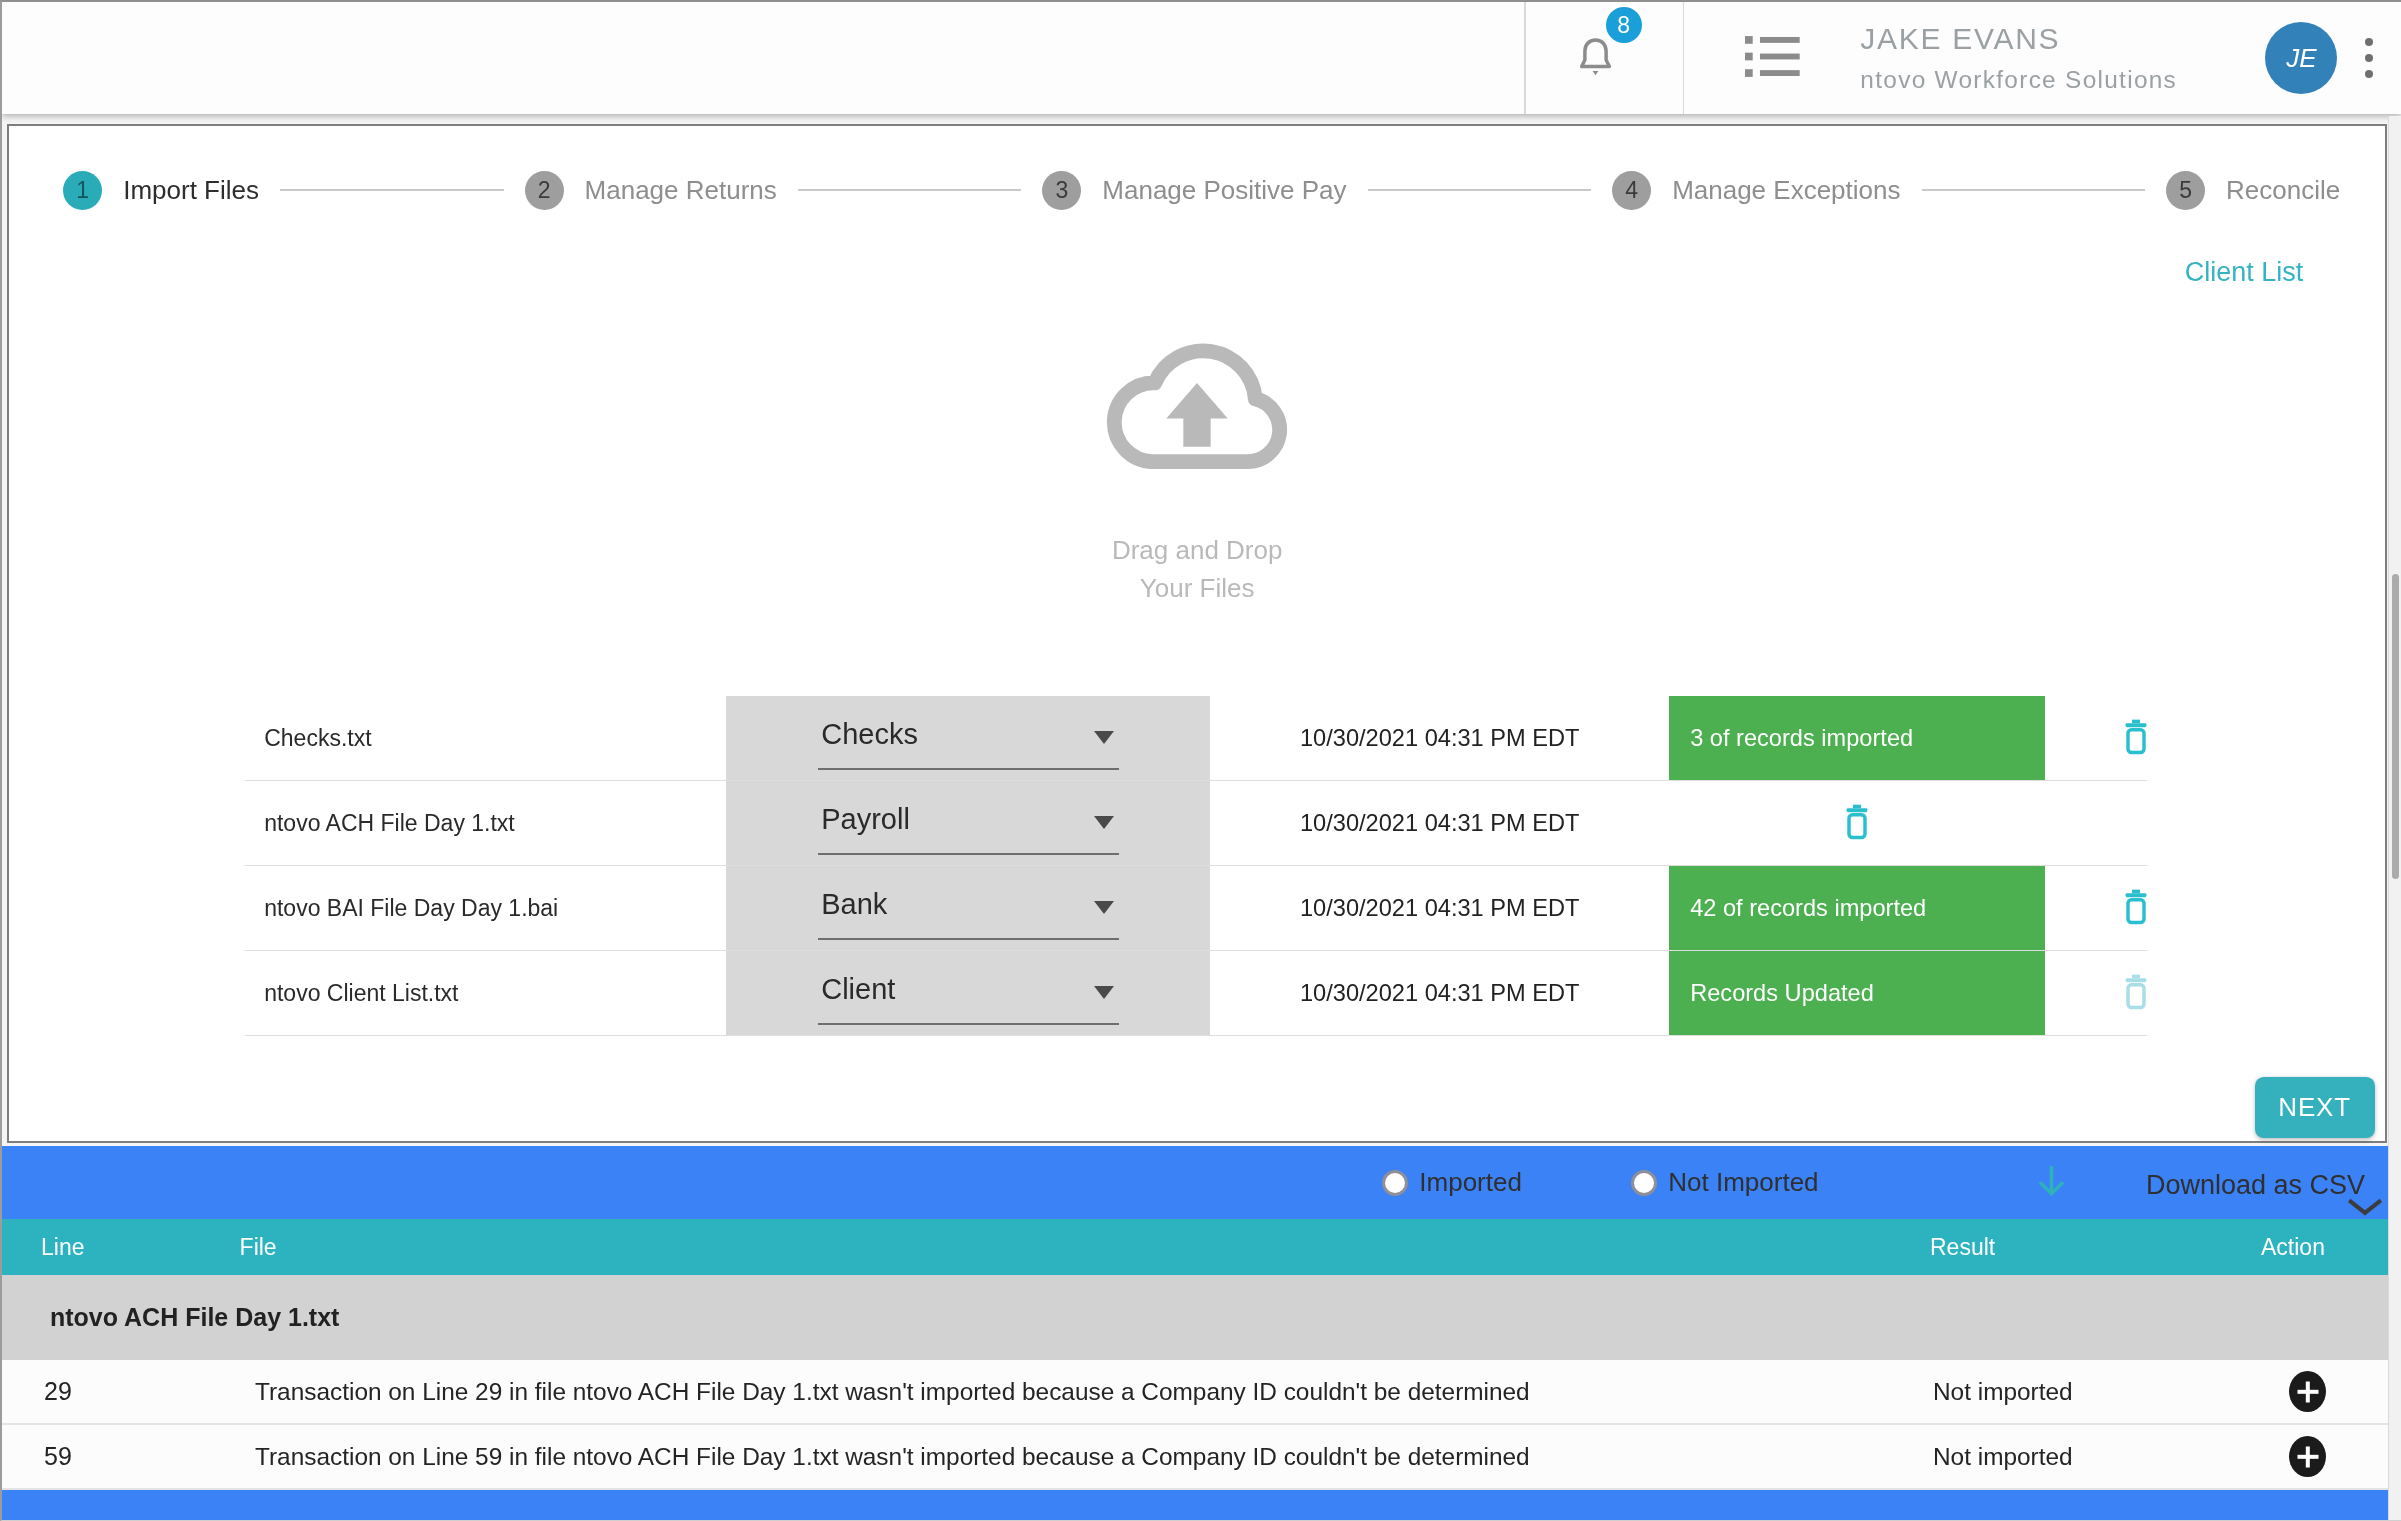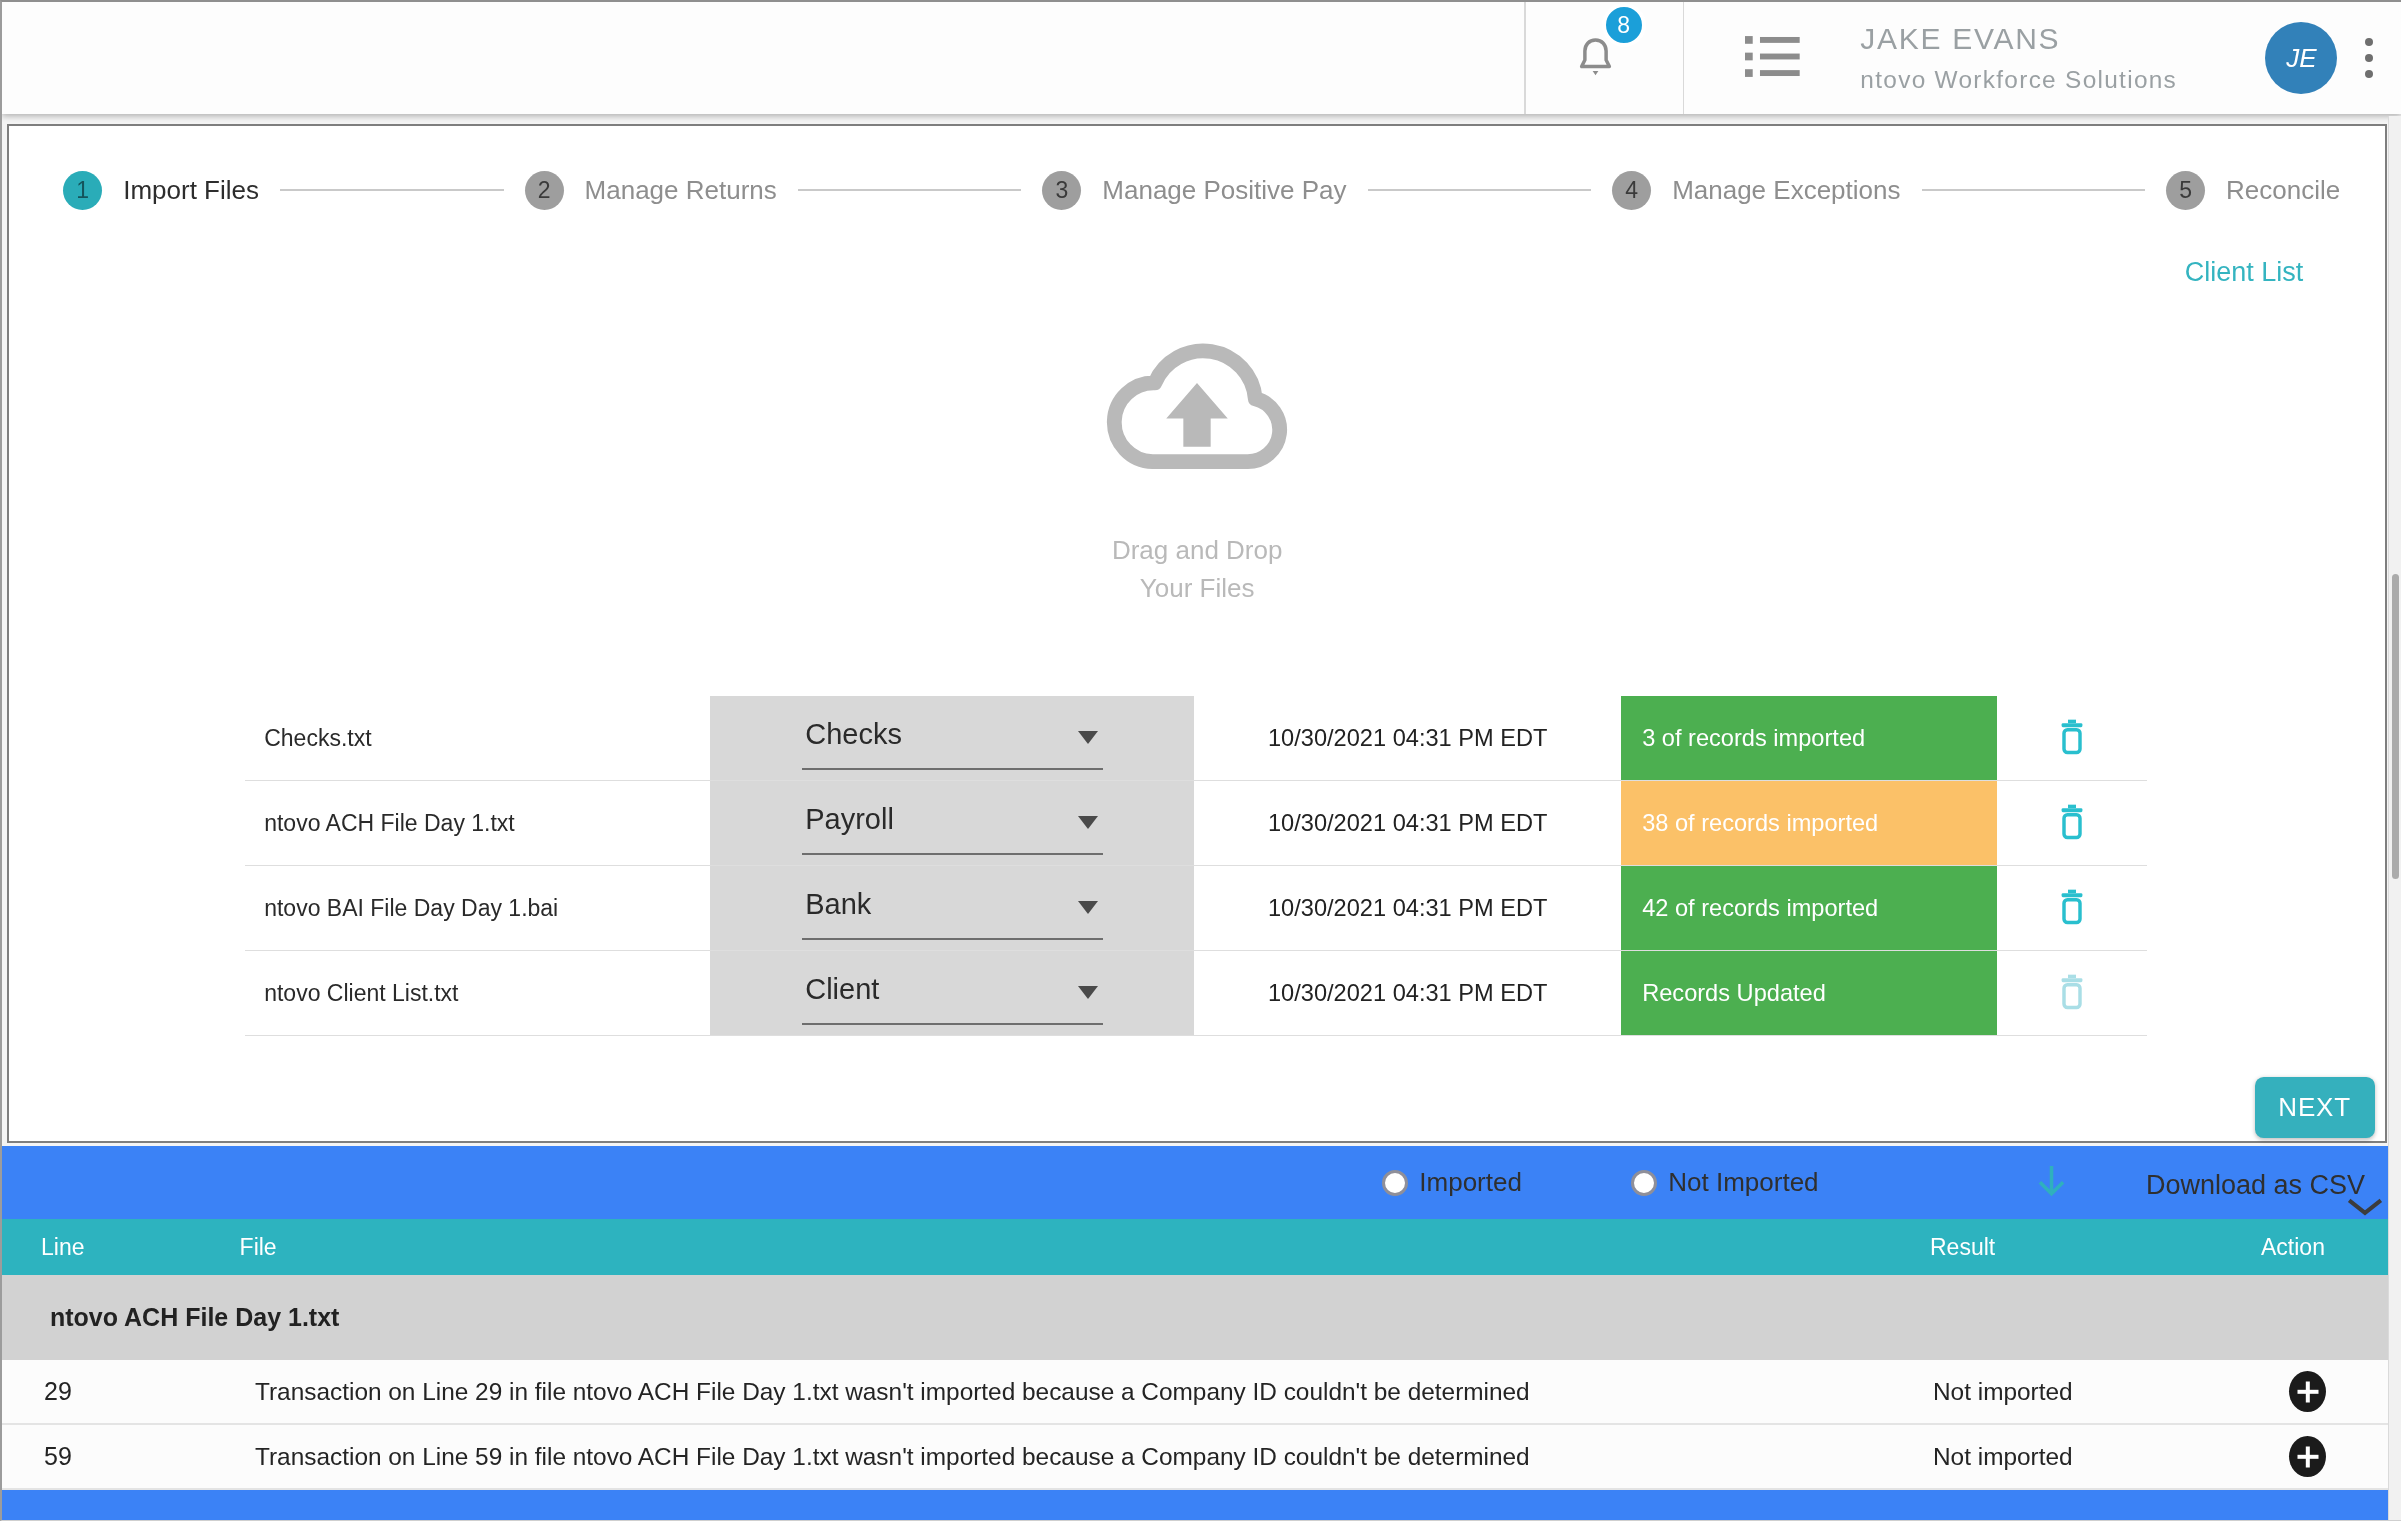--- a/index.html
+++ b/index.html
@@ -78,21 +78,21 @@
   }
 
   
   .dropzone { position: absolute; top: 199px; left: 50%; transform: translateX(-50%); width: 401px; text-align: center; cursor: pointer; }
   .dz-text { margin-top: 40px; font-size: 26px; line-height: 1.45; color: #b9b9b9; }
 
   
   .file-table { position: absolute; left: 236px; top: 570px; width: 1902px; }
   .frow {
     display: grid; grid-template-columns: 465px 484px 427px 376px 149px;
-    height: 85px; border-bottom: 1.7px solid #dedede;
+    height: 85px; border-bottom: 1.7px solid #dedede; gap: 16px;
   }
   .cell { display: flex; align-items: center; }
   .c-name { font-size: 23px; color: #2a2a2a; padding-left: 19px; }
   .c-type { background: #d8d8d8; justify-content: center; }
   .sel {
     width: 301px; display: flex; justify-content: space-between; align-items: flex-end;
     border-bottom: 2.6px solid #6e6e6e; padding: 0 5.2px 17.4px 3.5px; margin-top: 12.2px;
     font-size: 29px; color: #2a2a2a; cursor: pointer;
   }
   .sel-arrow {
@@ -266,21 +266,20 @@
 
       <div class="frow">
         <div class="cell c-name">ntovo ACH File Day 1.txt</div>
         <div class="cell c-type">
           <div class="sel">
             <span>Payroll</span>
             <span class="sel-arrow"></span>
           </div>
         </div>
         <div class="cell c-date">10/30/2021 04:31 PM EDT</div>
-        <div class="cell chip" style="background-color: rgb(251, 193, 104);">38 of records imported</div>
         <div class="cell c-action">
           <span class="trash" style="color: rgb(41, 191, 206);">
             <svg width="32" height="40" viewBox="0 0 24 28">
               <rect x="9" y="1" width="6" height="2.6" fill="currentColor"></rect>
               <rect x="4.2" y="3.6" width="15.6" height="3" rx="1" fill="currentColor"></rect>
               <rect x="6" y="8.6" width="12" height="17" rx="2.6" fill="none" stroke="currentColor" stroke-width="2.6"></rect>
             </svg>
           </span>
         </div>
       </div>

